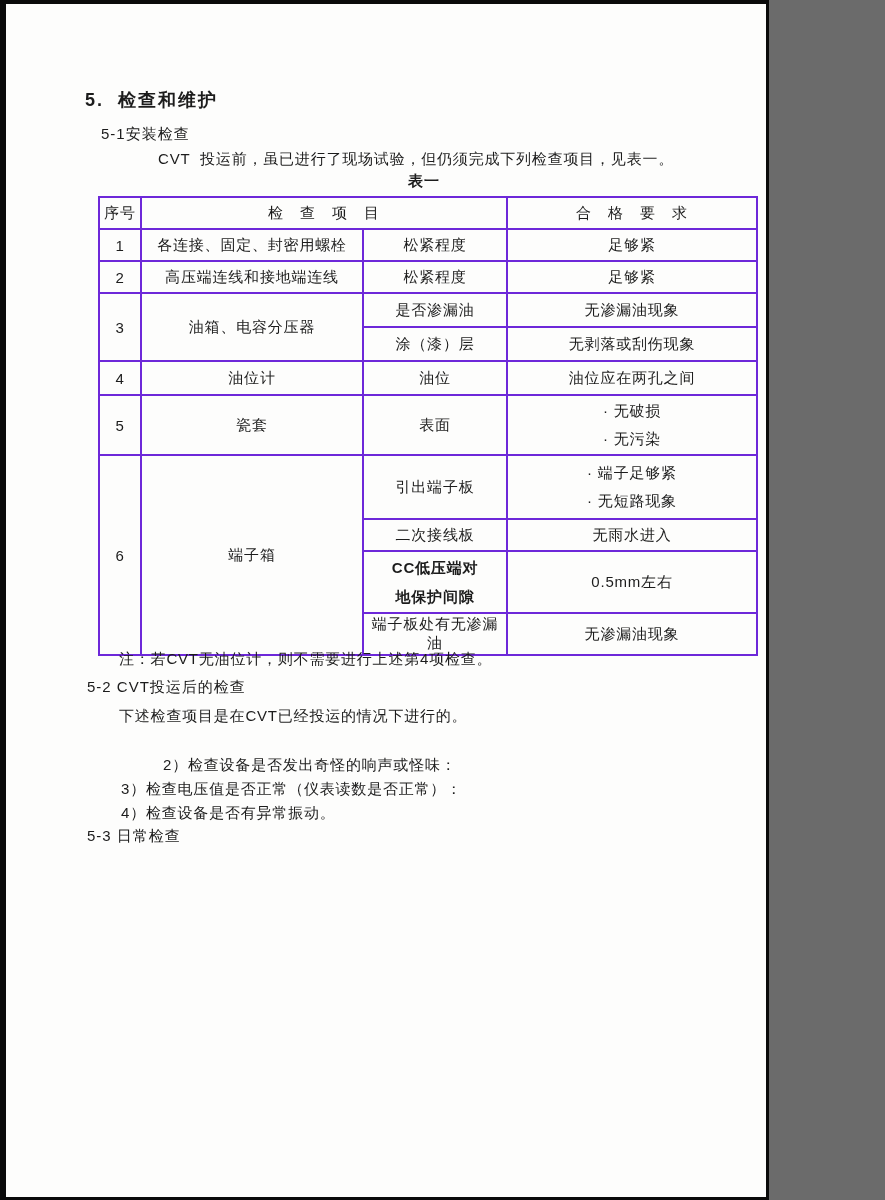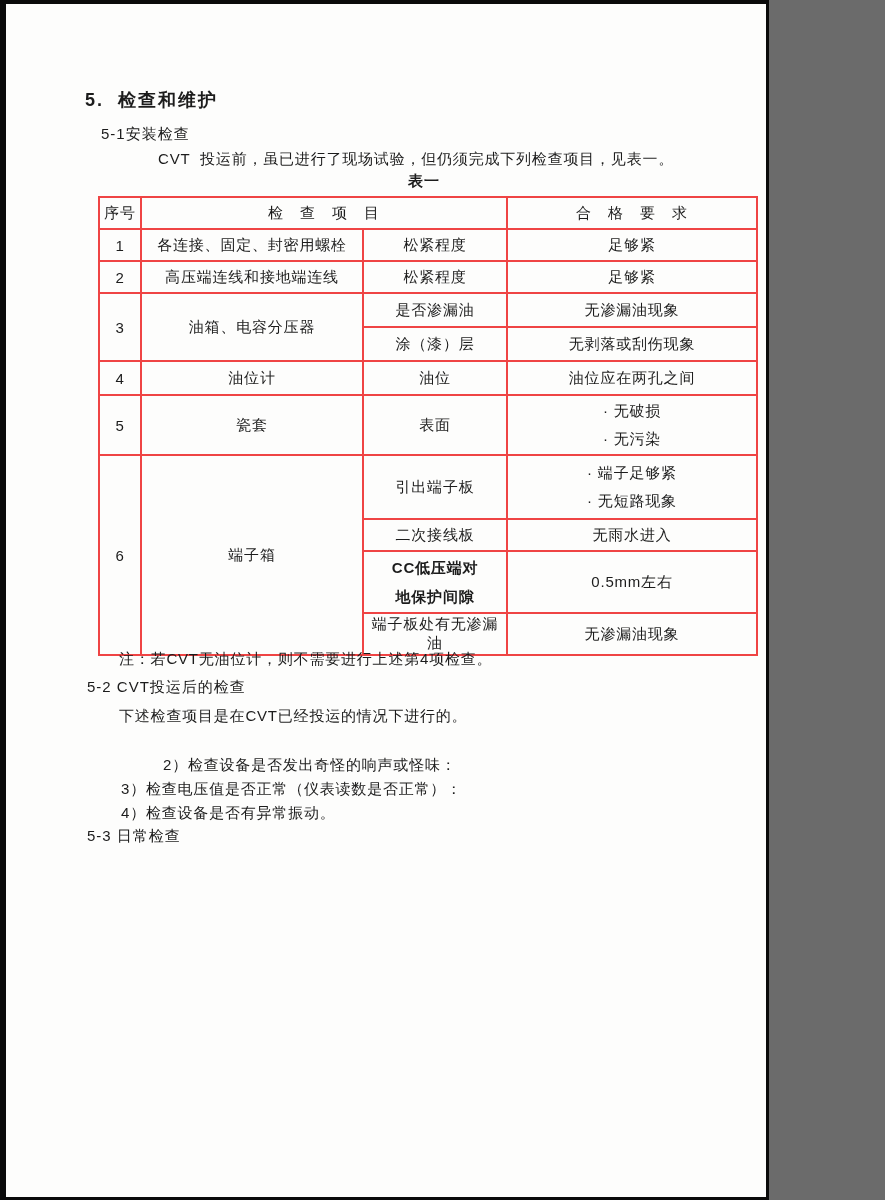--- a/index.html
+++ b/index.html
@@ -37,21 +37,21 @@
     text-align: center;
     letter-spacing: 1px;
     font-weight: bold;
   }
   table.insp {
     border-collapse: collapse;
     table-layout: fixed;
     font-size: 15px;
   }
   table.insp td {
-    border: 2px solid #ef4444;
+    border: 2px solid #6d28d9;
     text-align: center;
     vertical-align: middle;
     padding: 1px 2px;
     letter-spacing: 0.8px;
     overflow: hidden;
   }
   table.insp td.hdr { letter-spacing: 1px; }
   .h30 td { height: 28px; }
   .h32 td { height: 30px; }
   .h56 td { height: 54px; }

